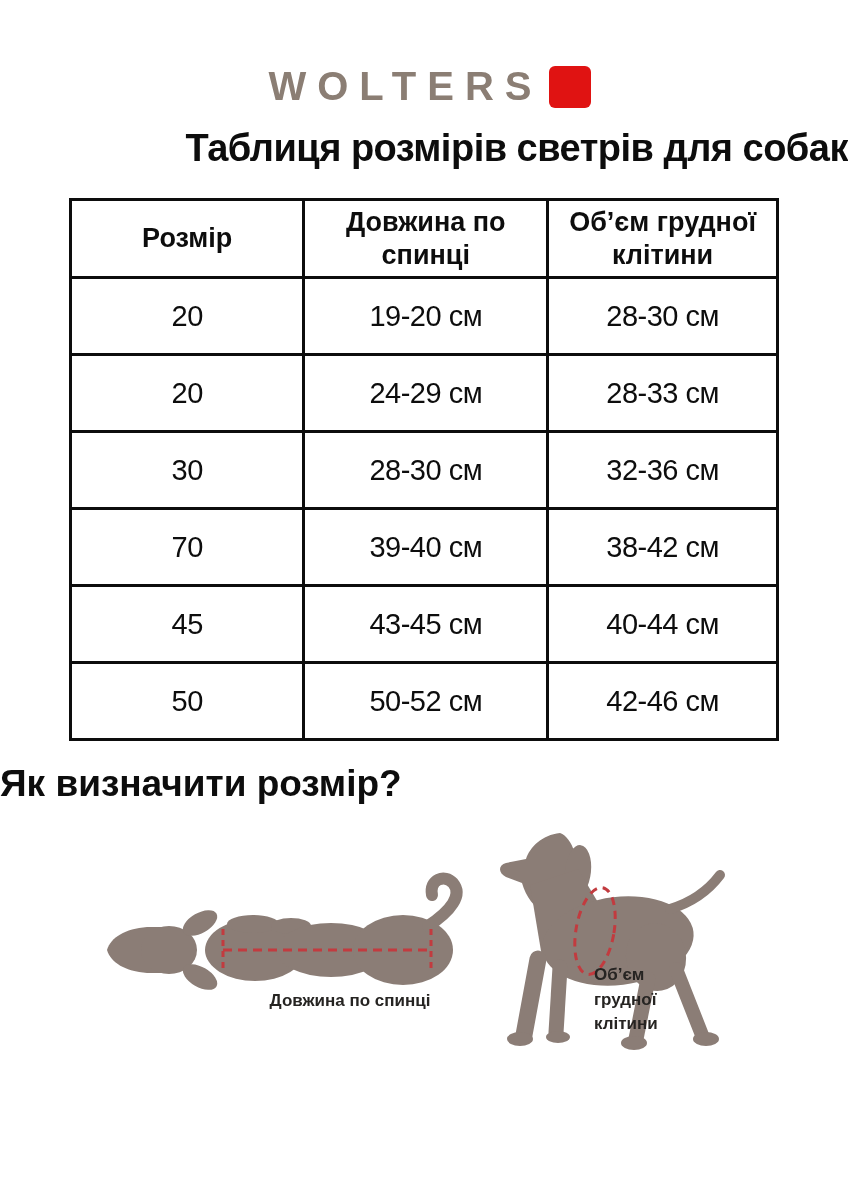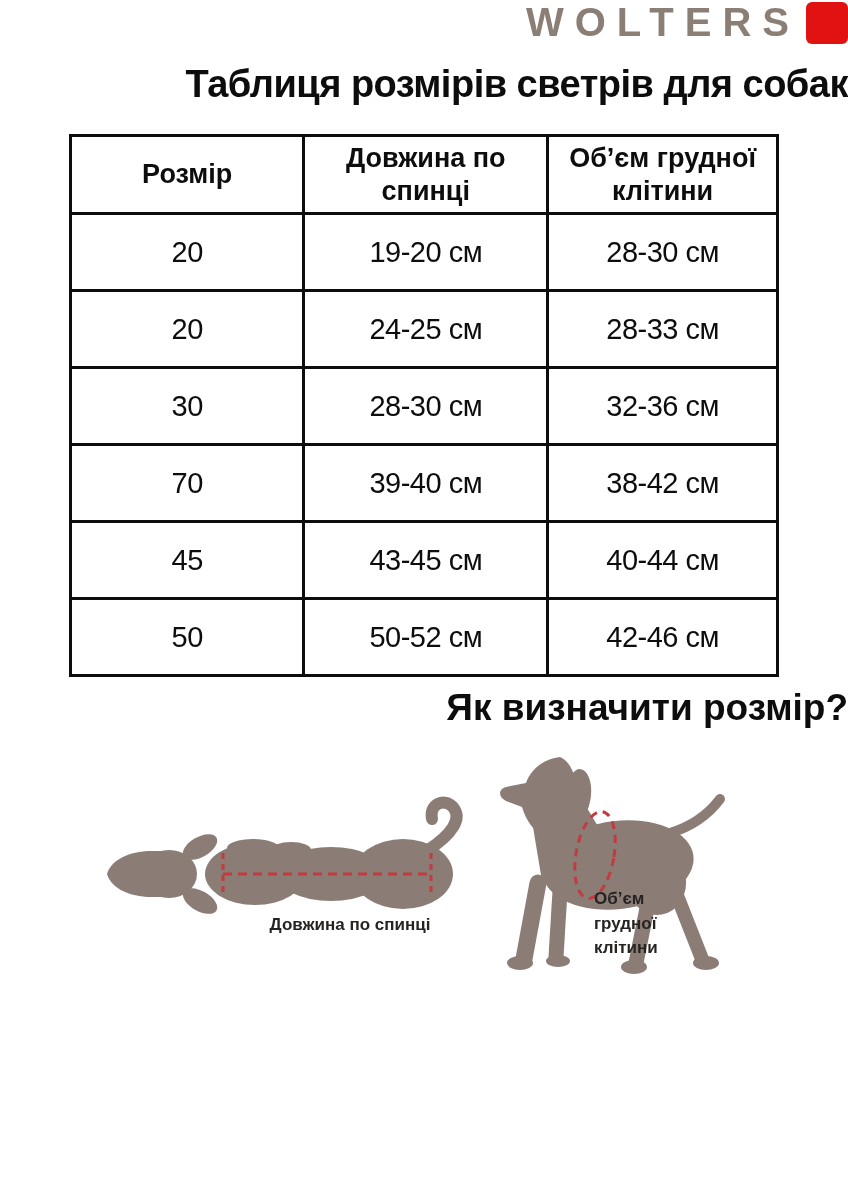--- a/index.html
+++ b/index.html
@@ -4,21 +4,22 @@
 <style>
   * { margin: 0; padding: 0; box-sizing: border-box; }
   html, body { background: #ffffff; }
   body {
     width: 848px; height: 1200px;
     font-family: "Liberation Sans", sans-serif;
     overflow: hidden;
     margin: 0 auto;
   }
   .logo-row {
-    display: flex; justify-content: flex-end; align-items: center;
+    padding-top: 64px;
+    display: flex; justify-content: center; align-items: center;
   }
   .brand {
     font-size: 40px; font-weight: 700;
     letter-spacing: 11px;
     color: #8b7e74;
     text-indent: 11px; 
   }
   .brand-square {
     width: 42px; height: 42px;
     background: #e01312;
@@ -51,22 +52,22 @@
     line-height: 1.2;
     white-space: pre-line;
   }
   .size-table td {
     height: 77px;
     font-size: 29px;
     font-weight: 400;
     letter-spacing: -0.5px;
   }
   .how-to-heading {
-    margin-top: 10px;
-    text-align: right;
+    margin-top: 22px;
+    text-align: left;
     font-size: 37px; font-weight: 700;
     color: #0d0d0d;
   }
   .diagram {
     position: relative;
     height: 290px;
     margin-top: 0;
   }
   .dog-top-svg   { position: absolute; left: 103px; top: 66px; }
   .dog-side-svg  { position: absolute; left: 478px; top: 24px; }
@@ -108,21 +109,21 @@
       </tr>
   </thead>
   <tbody>
       <tr>
         <td>20</td>
         <td>19-20 см</td>
         <td>28-30 см</td>
       </tr>
       <tr>
         <td>20</td>
-        <td>24-25 см</td>
+        <td>24-29 см</td>
         <td>28-33 см</td>
       </tr>
       <tr>
         <td>30</td>
         <td>28-30 см</td>
         <td>32-36 см</td>
       </tr>
       <tr>
         <td>70</td>
         <td>39-40 см</td>

